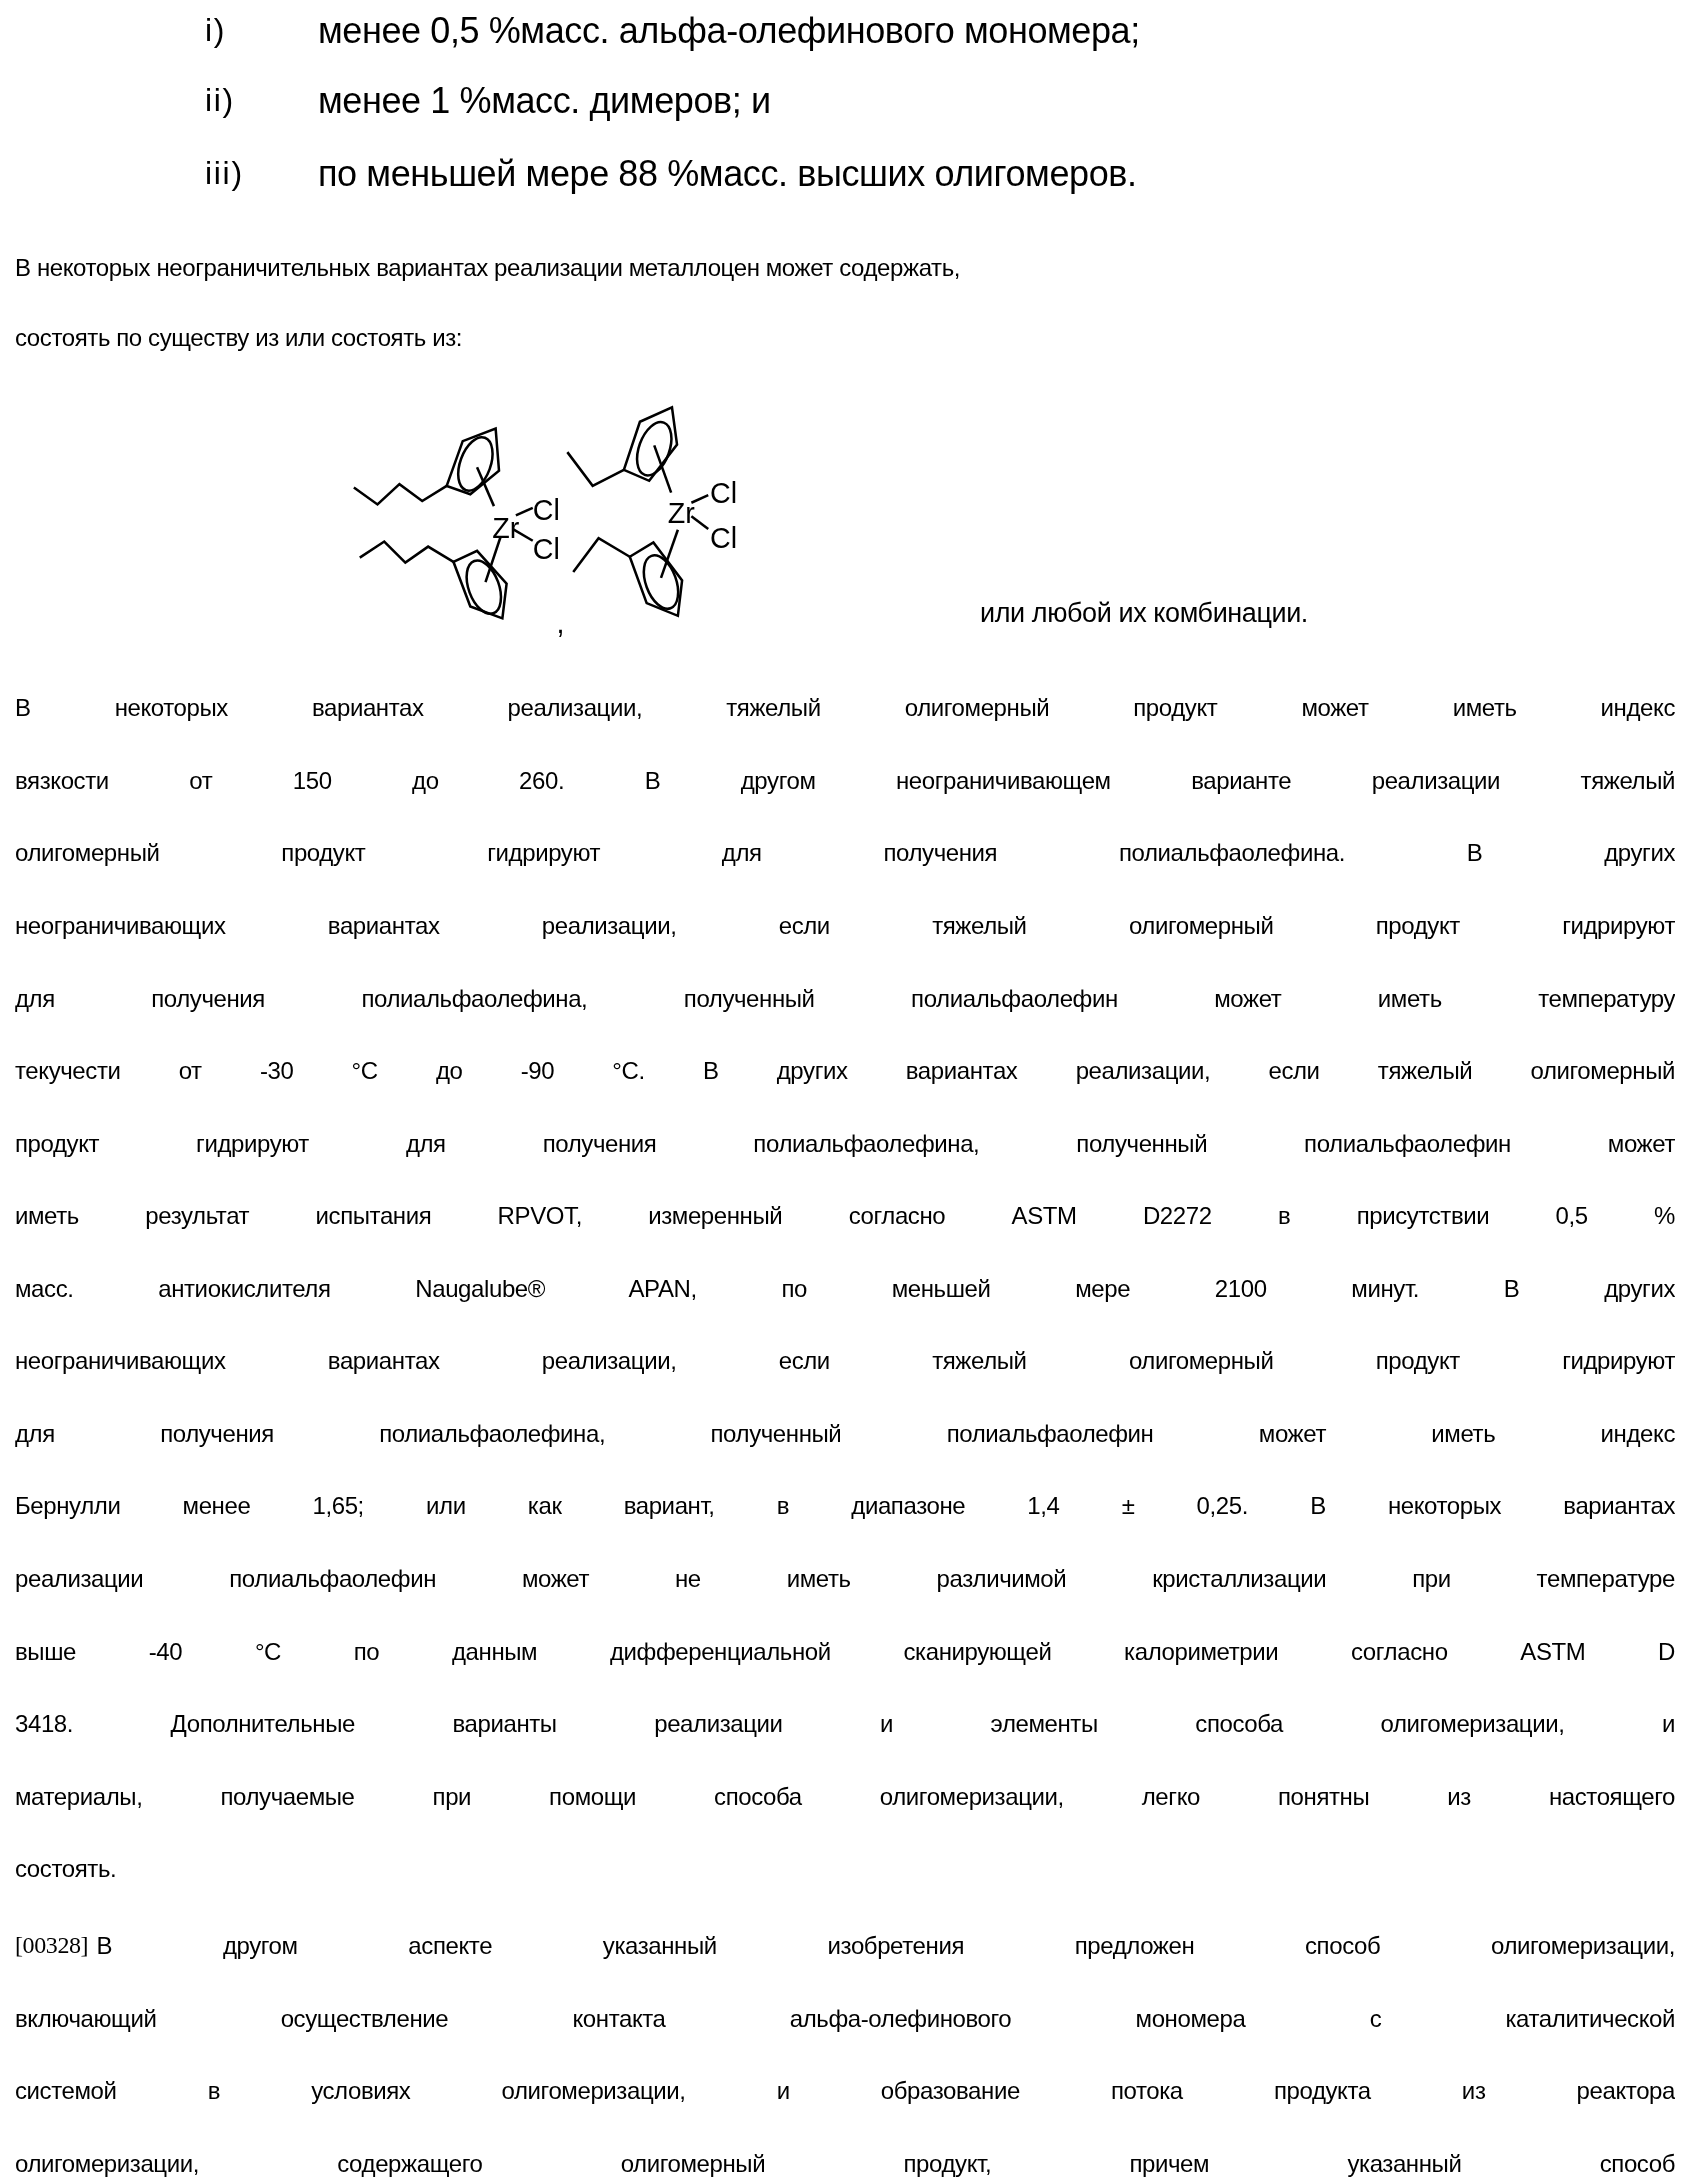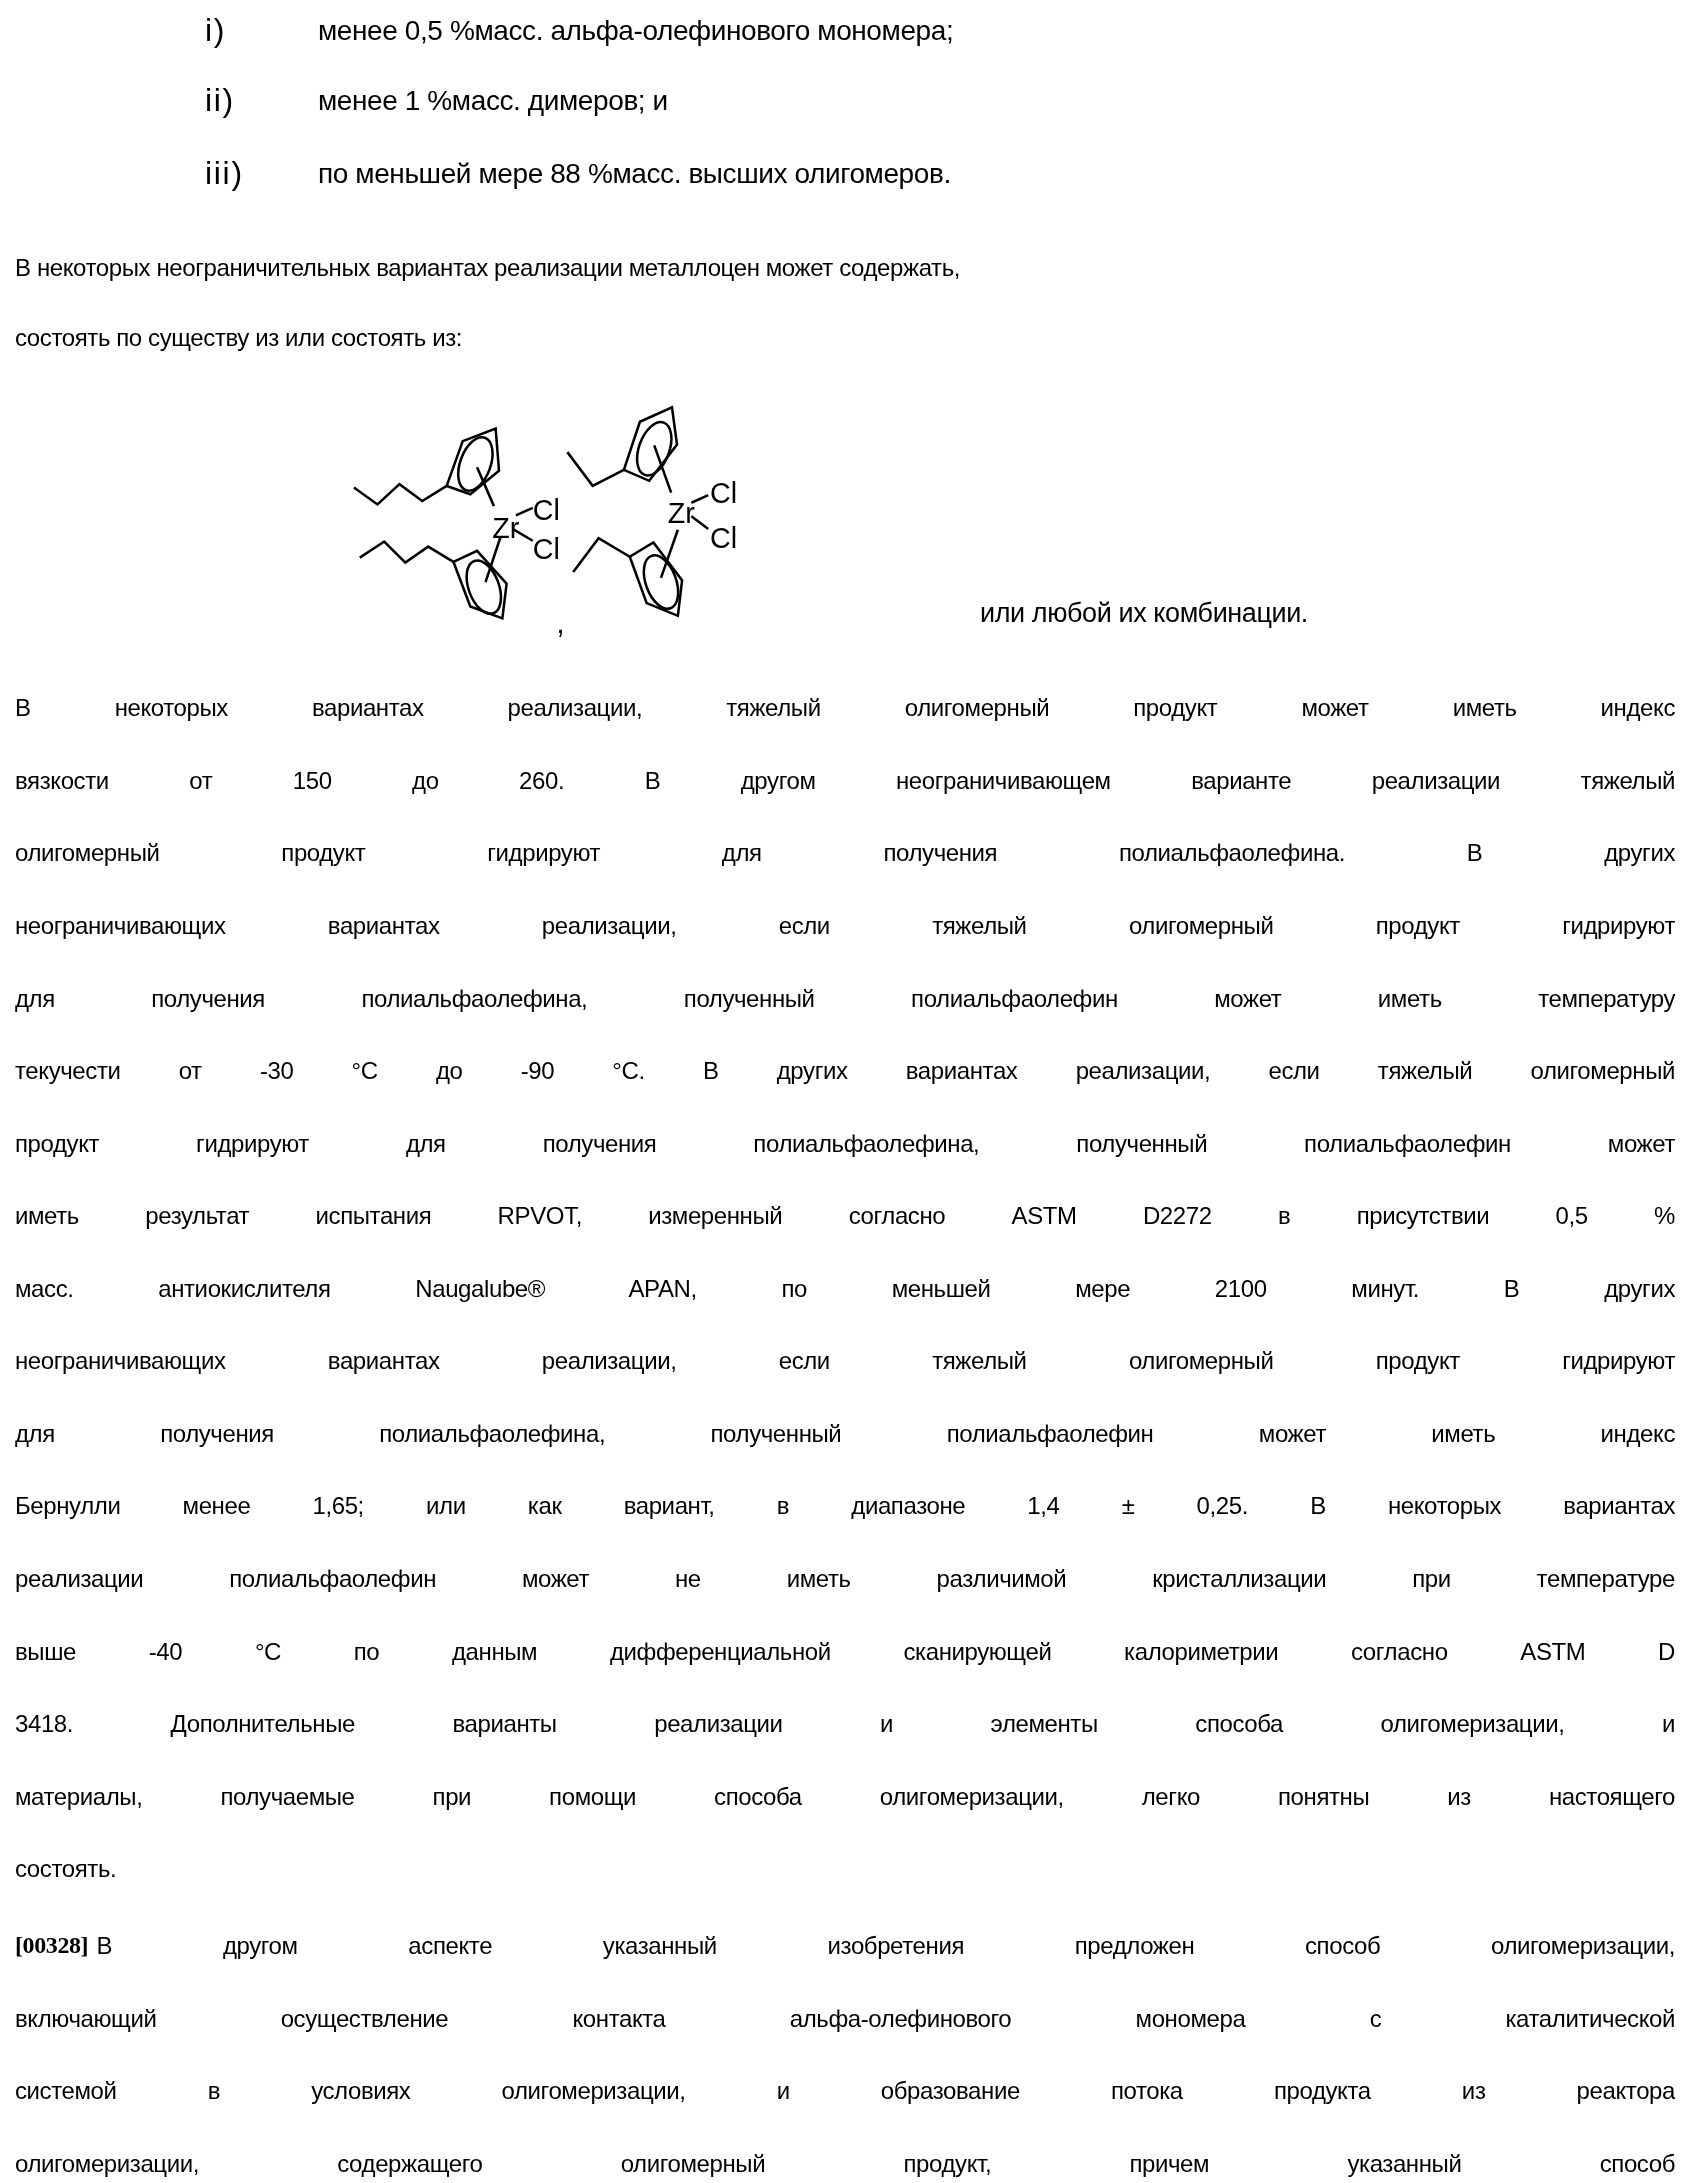--- a/index.html
+++ b/index.html
@@ -2,25 +2,25 @@
 <html style="font-size:13.5px"><head>
 <meta charset="utf-8">
 <style>
   html, body { margin:0; padding:0; background:#ffffff; }
   body { width:1691px; height:2183px; position:relative; overflow:hidden;
          font-family:"Liberation Sans", sans-serif; color:#000; }
   .line { position:absolute; left:15px; width:1660px; font-size:24px; line-height:39px;
           white-space:nowrap; letter-spacing:-0.4px; }
   .just { text-align:justify; text-align-last:justify; white-space:normal; height:39px; overflow:hidden; }
   .li-label { position:absolute; left:205px; font-size:32px; line-height:39px; letter-spacing:1.7px; }
-  .li-text { position:absolute; left:318px; font-size:28px; line-height:39px; white-space:nowrap; letter-spacing:-0.4px; }
+  .li-text { position:absolute; left:318px; font-size:36px; line-height:39px; white-space:nowrap; letter-spacing:-0.4px; }
   .chem { position:absolute; left:337px; top:388px; width:675px; height:270px; }
   .chem svg { width:675px; height:270px; }
   .chem-caption { position:absolute; left:980px; top:594px; font-size:27px; line-height:39px; white-space:nowrap; letter-spacing:-0.4px; }
-  .para-num { font-family:"Liberation Serif", serif; font-weight:bold; }
+  .para-num { font-family:"Liberation Serif", serif; font-weight:normal; }
 </style>
 </head>
 <body>
 
 <div>
   <span class="li-label" style="top:11px">i)</span>
   <span class="li-text" style="top:11px">менее 0,5 %масс. альфа-олефинового мономера;</span>
 </div>
 <div>
   <span class="li-label" style="top:81px">ii)</span>

